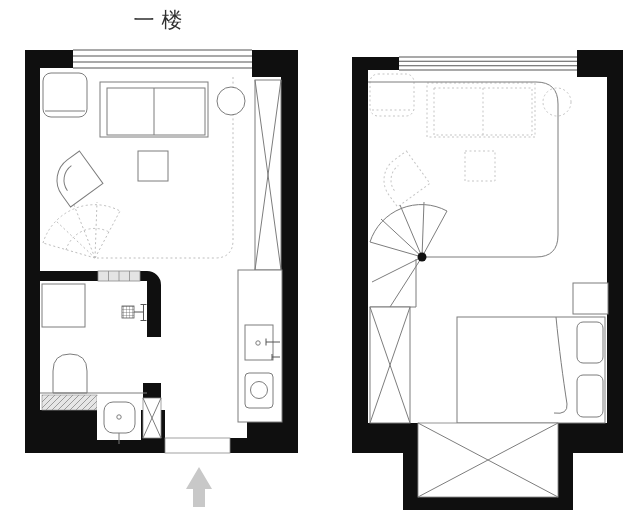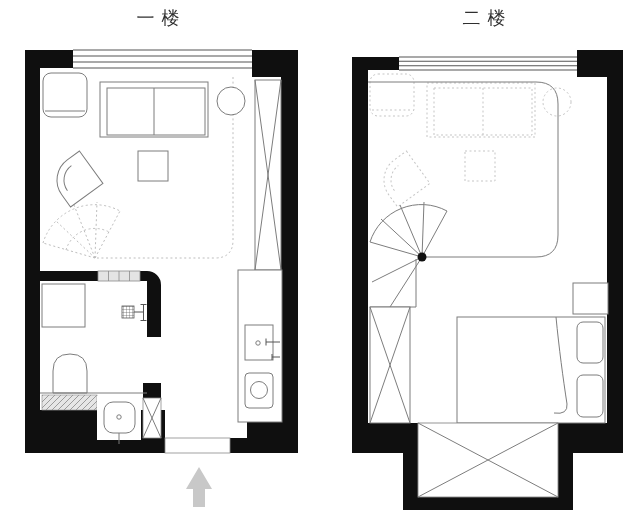--- a/index.html
+++ b/index.html
@@ -1,38 +1,37 @@
 <!DOCTYPE html>
 <html><head>
 <meta charset="utf-8">
 <style>
   html,body{margin:0;padding:0;background:#ffffff;}
   #stage{position:relative;width:640px;height:520px;background:#ffffff;overflow:hidden;
          font-family:"Liberation Sans", sans-serif;}
-  .floor-title{position:absolute;top:6px;font-size:18px;letter-spacing:7px;color:#2f2f2f;
+  .floor-title{position:absolute;top:6px;font-size:21px;letter-spacing:7px;color:#2f2f2f;
                text-align:center;font-weight:400;}
   #title-f1{left:25px;width:273px;}
   #title-f2{left:352px;width:271px;}
   svg{position:absolute;left:0;top:0;}
   .wall{fill:#0f0f0f;stroke:none;}
   .ln{stroke:#7d7d7d;stroke-width:1;fill:none;}
   .furn{stroke:#7d7d7d;stroke-width:1;fill:#ffffff;}
   .ghost{stroke:#c5c5c5;stroke-width:1;fill:none;stroke-dasharray:2 2.5;}
   .dotted{stroke:#bdbdbd;stroke-width:1;fill:none;stroke-dasharray:2 2.6;}
   .win{stroke:#555555;stroke-width:1.1;fill:none;}
   .thin{stroke:#8a8a8a;stroke-width:0.8;fill:#ffffff;}
   .mech{stroke:#555555;stroke-width:1;fill:none;}
 </style>
 </head>
 <body>
 
 <div id="stage">
 
   <div class="floor-title" id="title-f1">一楼</div>
-  <div class="floor-title" id="title-f2">二楼</div>
 
   <svg width="640" height="520" viewBox="0 0 640 520">
     <defs>
       <pattern id="diagHatch" patternUnits="userSpaceOnUse" width="6" height="6">
         <rect width="6" height="6" fill="#e6e6e6"></rect>
         <path d="M0,6 L6,0 M-1.5,1.5 L1.5,-1.5 M4.5,7.5 L7.5,4.5" stroke="#9b9b9b" stroke-width="1"></path>
       </pattern>
       <pattern id="gridHatch" patternUnits="userSpaceOnUse" width="3" height="3">
         <rect width="3" height="3" fill="#ffffff"></rect>
         <path d="M0,0 H3 M0,0 V3" stroke="#555" stroke-width="0.7"></path>

